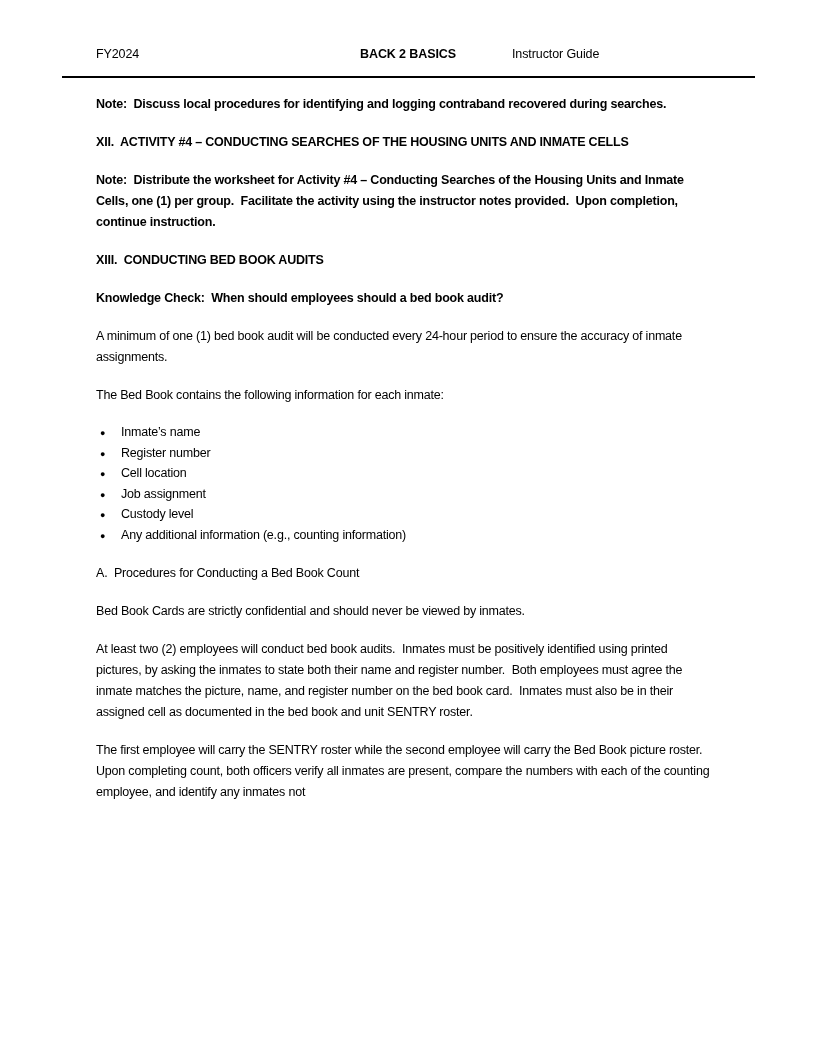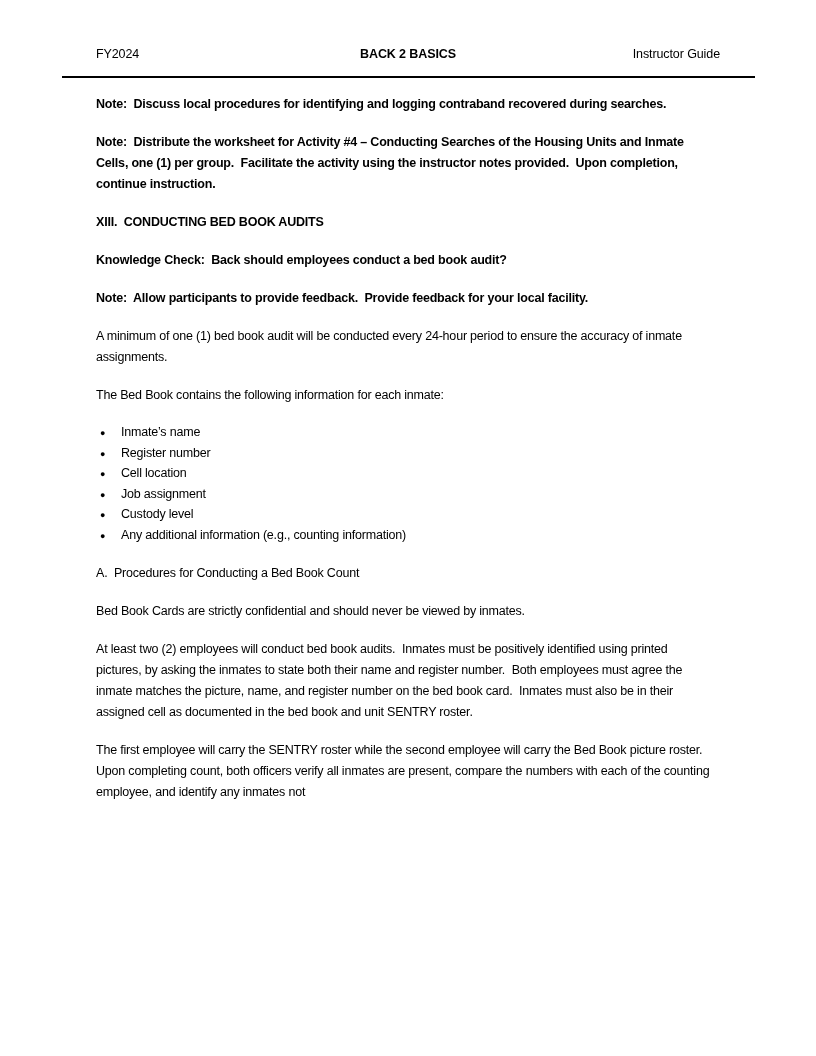--- a/index.html
+++ b/index.html
@@ -22,21 +22,21 @@
     top: 47px;
     left: 96px;
     width: 624px;
     display: flex;
     align-items: baseline;
     font-size: 12.5px;
     letter-spacing: -0.1px;
   }
   .ph-left  { flex: 1; text-align: left; }
   .ph-center{ flex: 1; text-align: center; font-weight: 700; }
-  .ph-right { flex: 1; text-align: right; }
+  .ph-right { flex: 1; }
   .header-rule {
     position: absolute;
     top: 76px;
     left: 62px;
     width: 693px;
     border: none;
     border-top: 2px solid #000000;
     margin: 0;
   }
   .content {
@@ -93,28 +93,28 @@
     <span class="ph-center">BACK 2 BASICS</span>
     <span class="ph-right">Instructor Guide</span>
   </header>
 
   <hr class="header-rule">
 
   <main class="content">
 
     <p class="b">Note:  Discuss local procedures for identifying and logging contraband recovered during searches.</p>
 
+    <p class="b nowrap">XII.  ACTIVITY #4 – CONDUCTING SEARCHES OF THE HOUSING UNITS AND INMATE CELLS</p>
 
     <p class="b">Note:  Distribute the worksheet for Activity #4 – Conducting Searches of the Housing Units and Inmate Cells, one (1) per group.  Facilitate the activity using the instructor notes provided.  Upon completion, continue instruction.</p>
 
     <p class="b">XIII.  CONDUCTING BED BOOK AUDITS</p>
 
-    <p class="b">Knowledge Check:  Back should employees conduct a bed book audit?</p>
+    <p class="b">Knowledge Check:  When should employees should a bed book audit?</p>
 
-    <p class="b">Note:  Allow participants to provide feedback.  Provide feedback for your local facility.</p>
 
     <p>A minimum of one (1) bed book audit will be conducted every 24-hour period to ensure the accuracy of inmate assignments.</p>
 
 
     <p>The Bed Book contains the following information for each inmate:</p>
 
     <ul class="bullets">
       <li>
         <span class="marker">●</span>
         <span>Inmate’s name</span>

